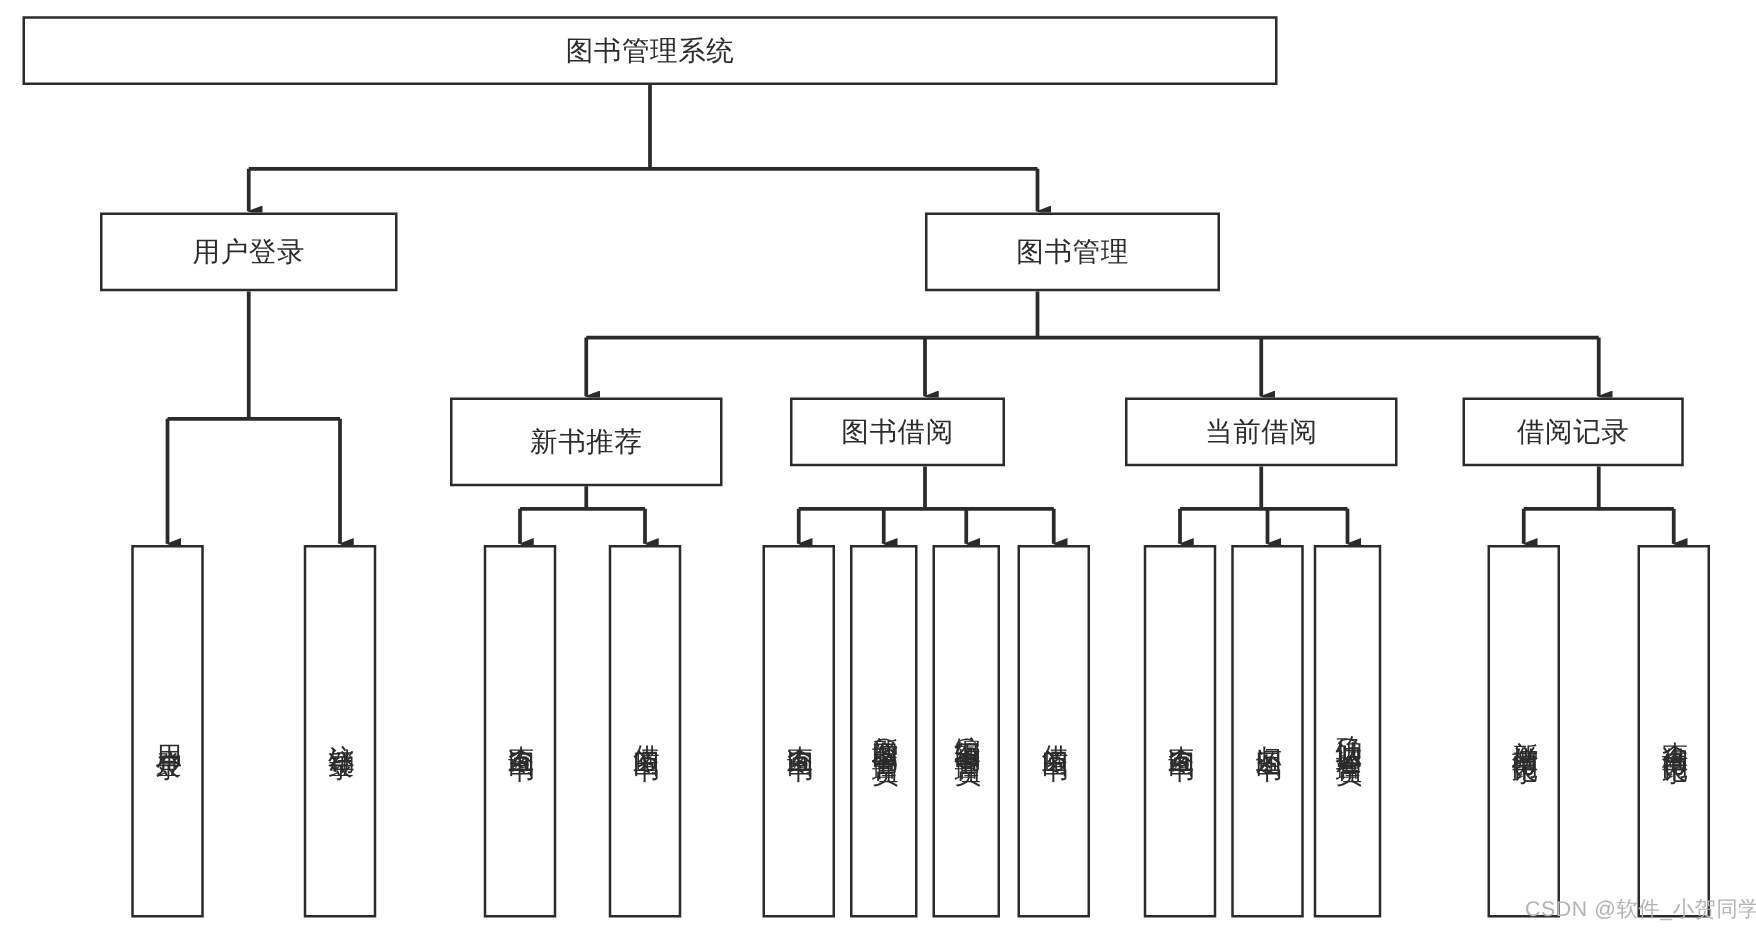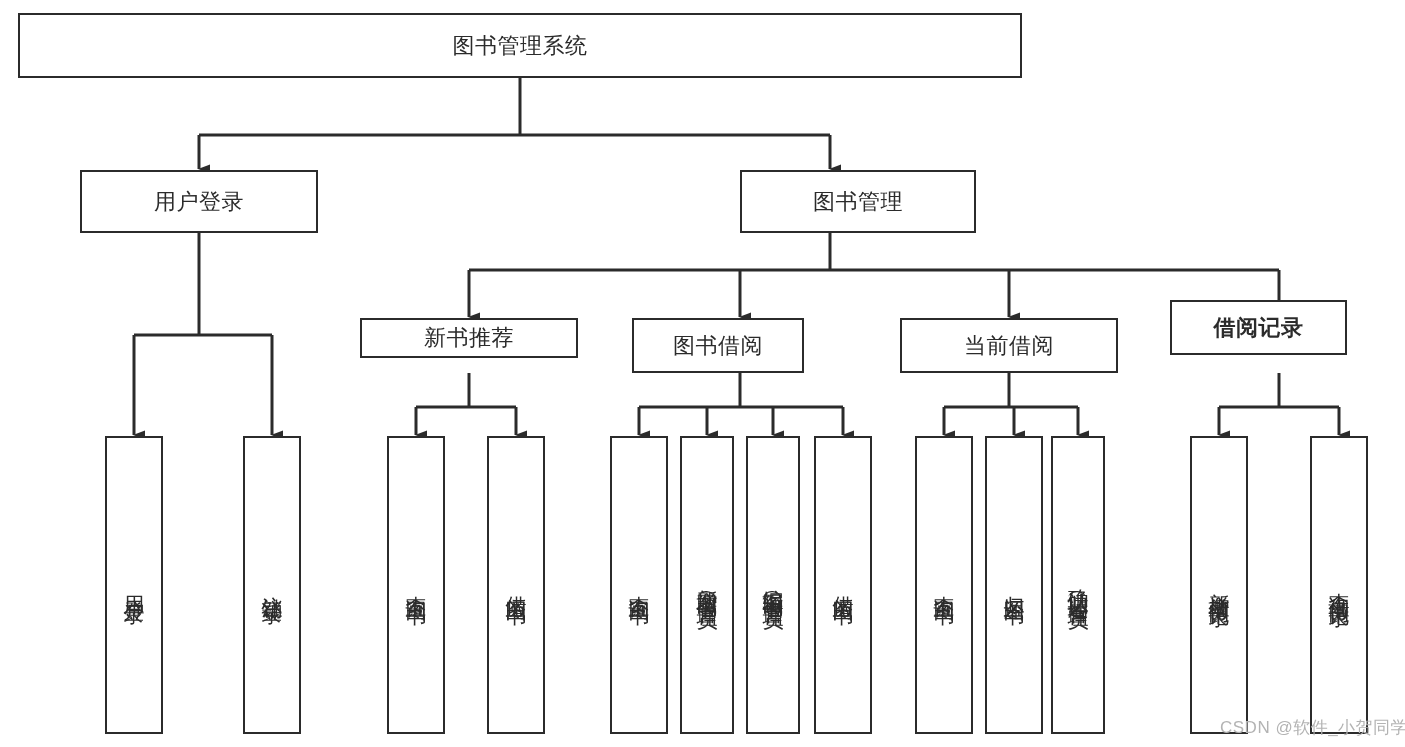--- a/index.html
+++ b/index.html
@@ -103,39 +103,39 @@
         <path d="M1014,407 L1014,435" marker-end="url(#arrowhead)"></path>
         <path d="M1078,407 L1078,435" marker-end="url(#arrowhead)"></path>
         <path d="M1279,373 L1279,407"></path>
         <path d="M1219,407 L1339,407"></path>
         <path d="M1219,407 L1219,435" marker-end="url(#arrowhead)"></path>
         <path d="M1339,407 L1339,435" marker-end="url(#arrowhead)"></path>
       </g>
   </svg>
 
   <div id="nodes-layer">
-      <div class="node-box" style="left: 18px; top: 13px; width: 1004px; height: 65px;">
+      <div class="node-box" style="left: 18px; top: 13px; width: 1004px; height: 55px;">
         <span class="node-label">图书管理系统</span>
       </div>
       <div class="node-box" style="left: 80px; top: 170px; width: 238px; height: 63px;">
         <span class="node-label">用户登录</span>
       </div>
       <div class="node-box" style="left: 740px; top: 170px; width: 236px; height: 63px;">
         <span class="node-label">图书管理</span>
       </div>
-      <div class="node-box" style="left: 360px; top: 318px; width: 218px; height: 40px;">
+      <div class="node-box" style="left: 360px; top: 318px; width: 218px; height: 71px;">
         <span class="node-label">新书推荐</span>
       </div>
       <div class="node-box" style="left: 632px; top: 318px; width: 172px; height: 55px;">
         <span class="node-label">图书借阅</span>
       </div>
       <div class="node-box" style="left: 900px; top: 318px; width: 218px; height: 55px; align-items: center;">
         <span class="node-label">当前借阅</span>
       </div>
-      <div class="node-box" style="left: 1170px; top: 300px; width: 177px; height: 55px; font-weight: bold;">
+      <div class="node-box" style="left: 1170px; top: 318px; width: 177px; height: 55px;">
         <span class="node-label">借阅记录</span>
       </div>
       <div class="node-box vertical" style="left: 105px; top: 436px; width: 58px; height: 298px;">
         <span class="node-label">用户登录</span>
       </div>
       <div class="node-box vertical" style="left: 243px; top: 436px; width: 58px; height: 298px;">
         <span class="node-label">注销登录</span>
       </div>
       <div class="node-box vertical" style="left: 387px; top: 436px; width: 58px; height: 298px;">
         <span class="node-label">查询图书</span>

